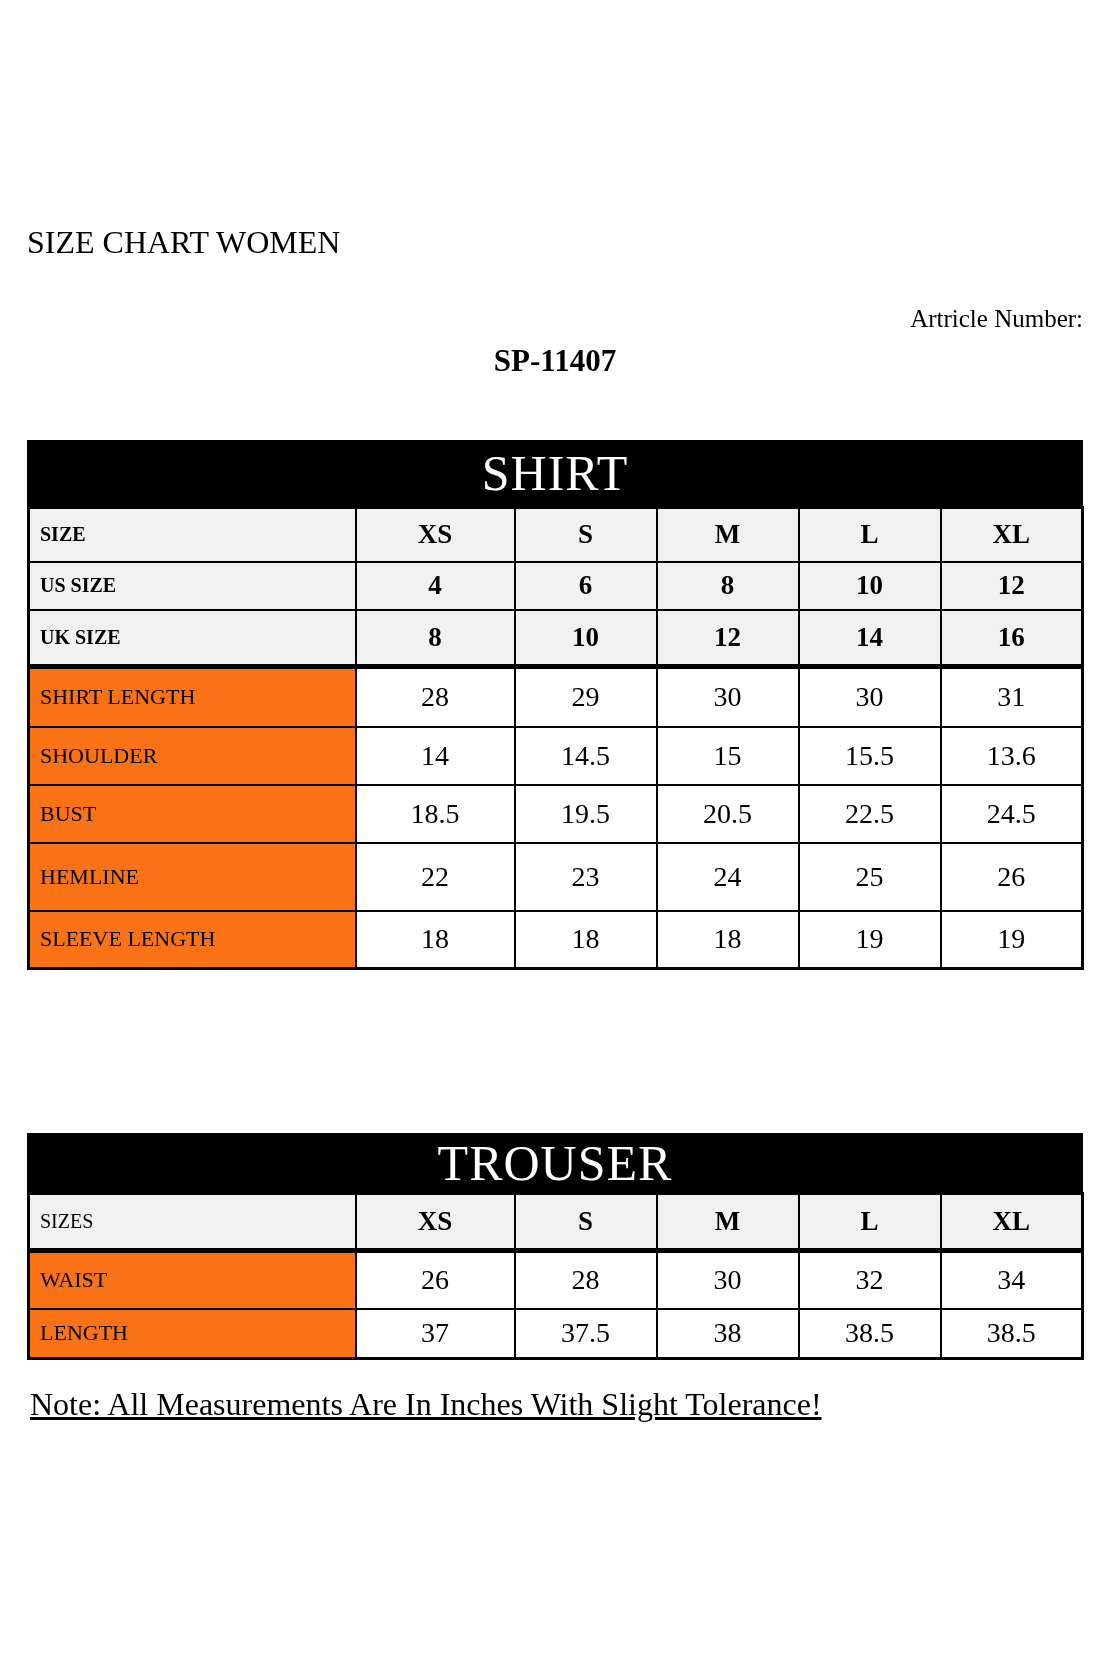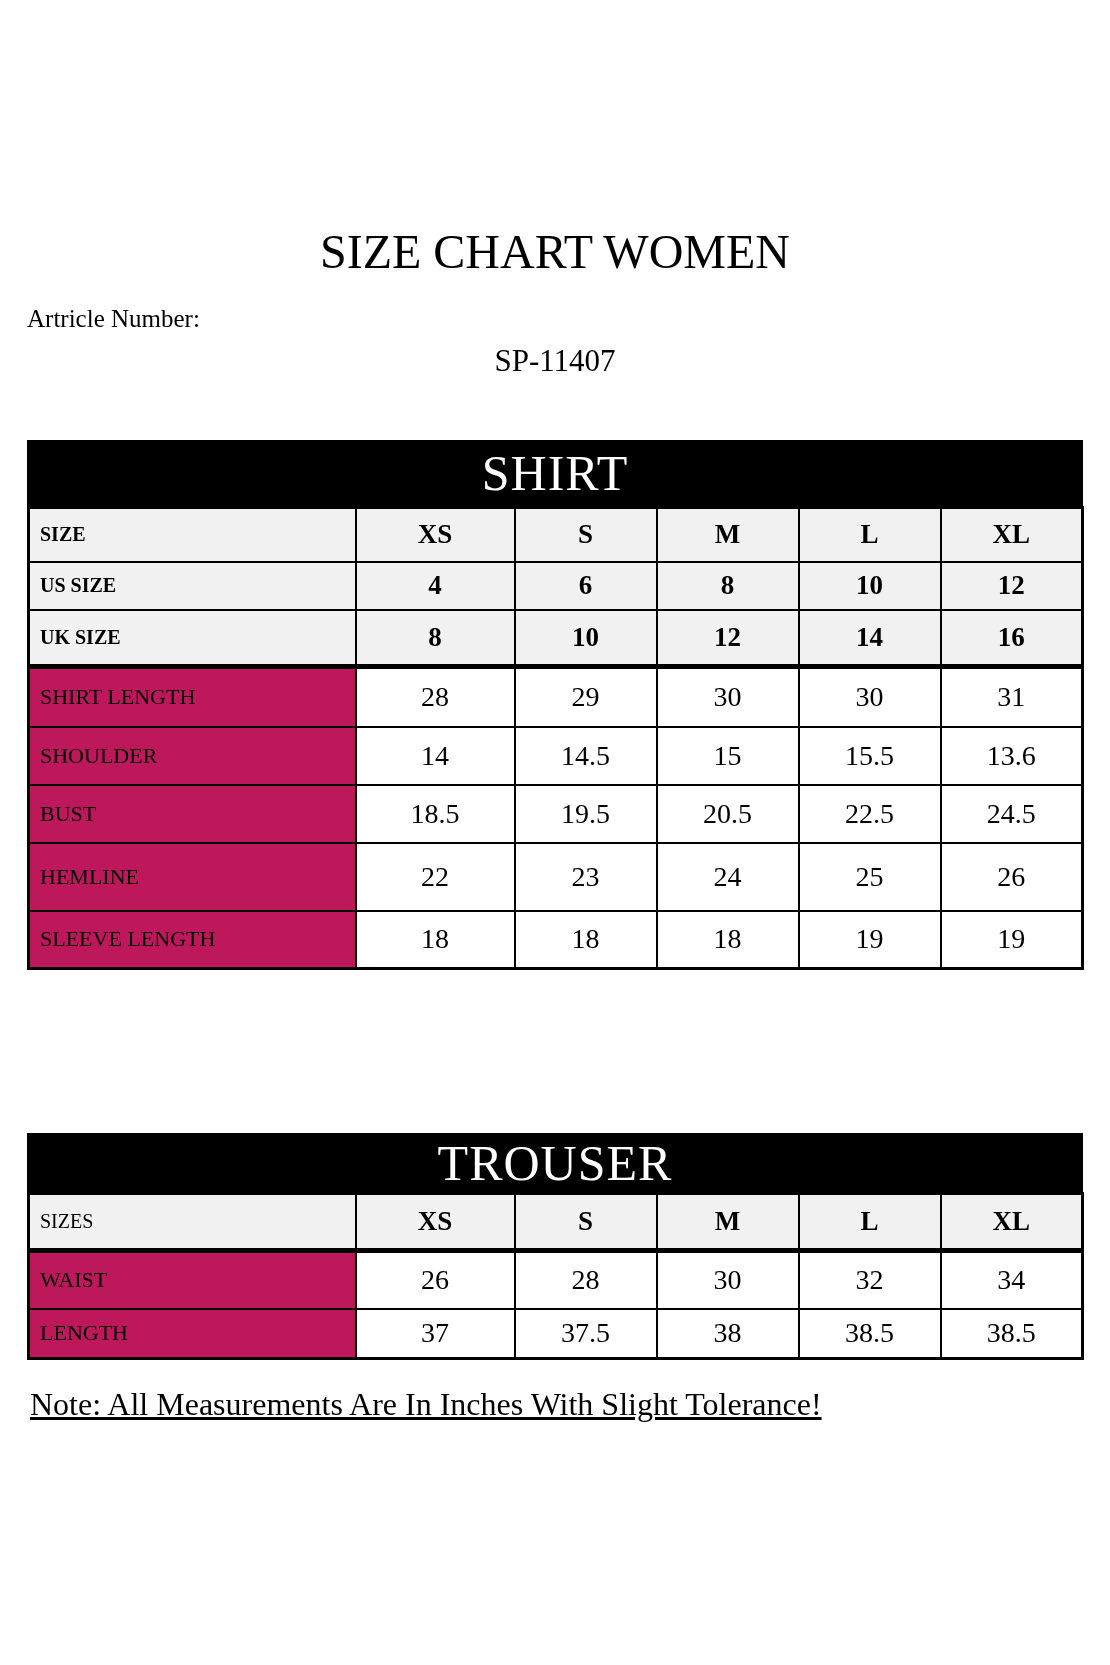--- a/index.html
+++ b/index.html
@@ -4,30 +4,30 @@
 <style>
   html,body { margin:0; padding:0; background:#fff; }
   .page {
     position:relative; width:1110px; height:1665px;
     background:#ffffff; color:#000;
     font-family:"Liberation Serif", serif;
     overflow:hidden;
   }
   .title {
     position:absolute; top:224px; left:27px; width:1056px;
-    text-align:center; font-size:48px; font-weight:400;
+    text-align:left; font-size:32px; font-weight:400;
     white-space:nowrap;
   }
   .article-label {
     position:absolute; top:305px; left:27px; width:1056px;
-    text-align:left; font-size:25px;
+    text-align:right; font-size:25px;
   }
   .article-number {
     position:absolute; top:343px; left:27px; width:1056px;
-    text-align:center; font-size:31px; font-weight:normal;
+    text-align:center; font-size:31px; font-weight:bold;
   }
   .tbl { position:absolute; left:27px; width:1056px; }
   .tbl-shirt   { top:440px; }
   .tbl-trouser { top:1133px; }
   .band {
     background:#000; color:#ffffff;
     display:flex; align-items:center; justify-content:center;
     font-size:50px; letter-spacing:1px;
   }
   .tbl-shirt .band   { height:66px; }
@@ -35,21 +35,21 @@
   table {
     width:100%; border-collapse:collapse; table-layout:fixed;
     border:3px solid #000;
   }
   td {
     border:2px solid #000;
     text-align:center; vertical-align:middle;
     font-size:28px; background:#ffffff;
     overflow:hidden; white-space:nowrap;
   }
-  td.lbl { text-align:left; padding-left:10px; background:#be185d; }
+  td.lbl { text-align:left; padding-left:10px; background:#f97316; }
   tr.hdr td { background:#f1f1f1; font-weight:bold; font-size:27px; }
   tr.hdr td.lbl { font-size:20px; }
   tr.hdr td.lbl.plain { font-weight:normal; }
   tr.meas td.lbl { font-size:22px; font-weight:normal; }
   tr.sep td { border-top:5px solid #000; }
   .note {
     position:absolute; left:30px; top:1386px;
     font-size:32px;
     text-decoration:underline;
   }

